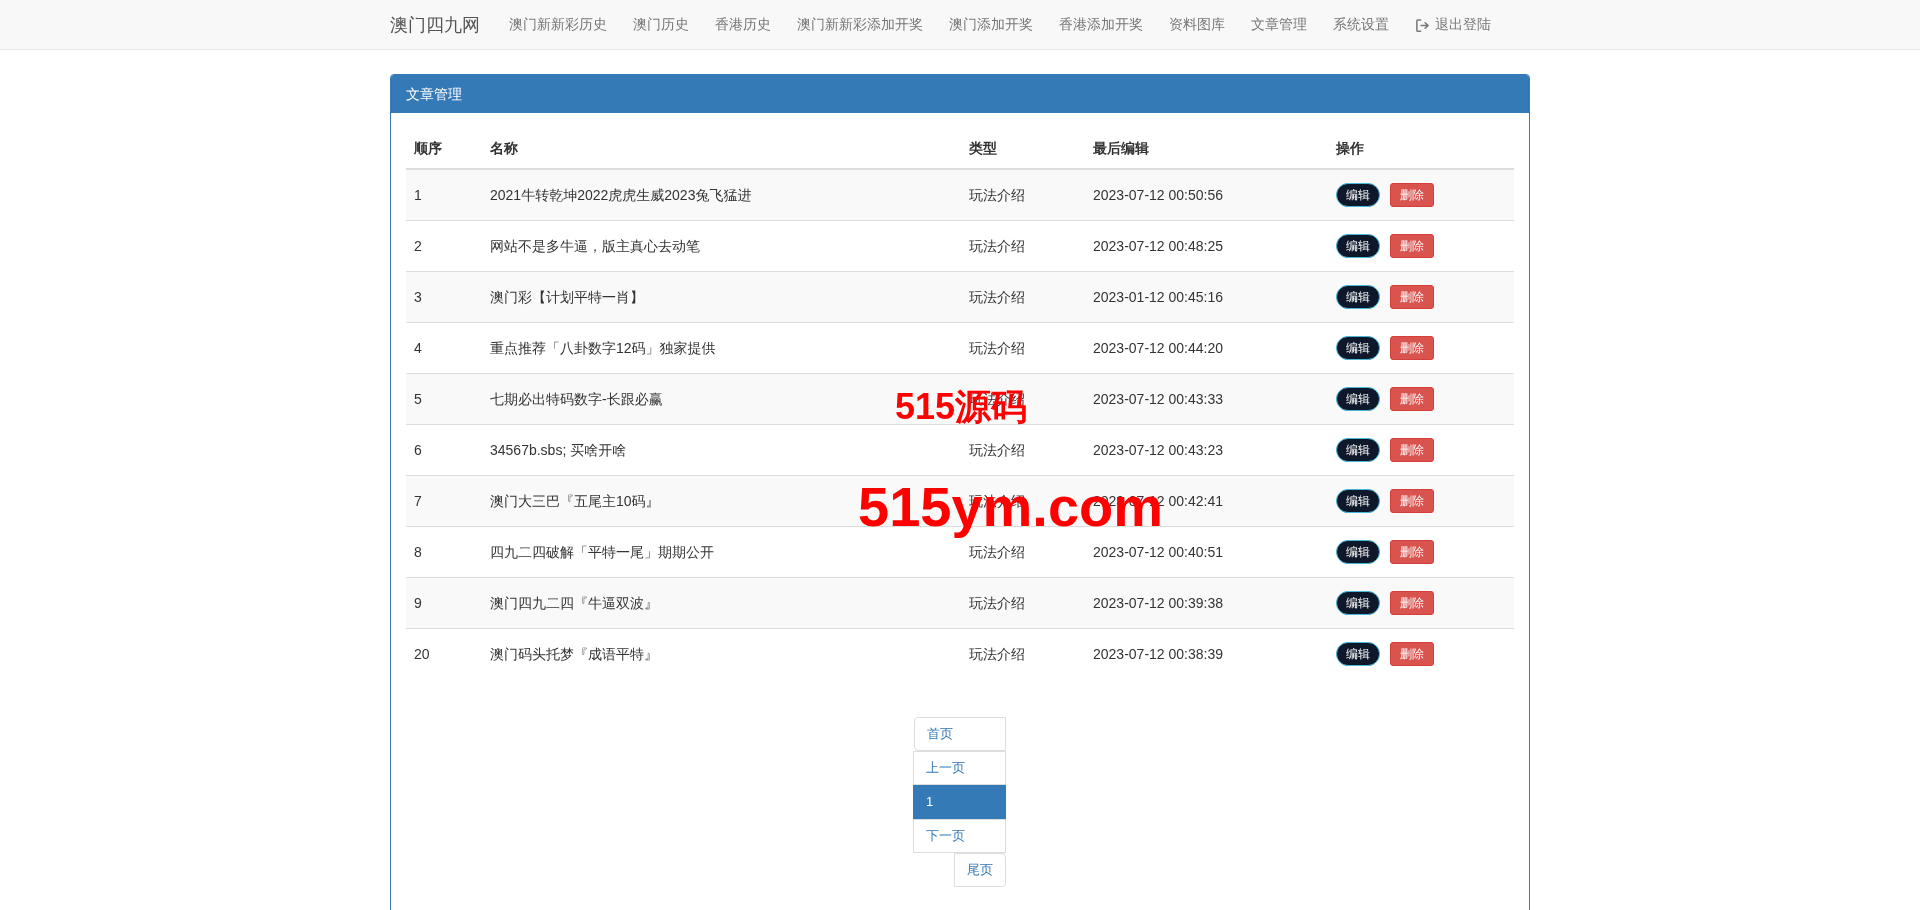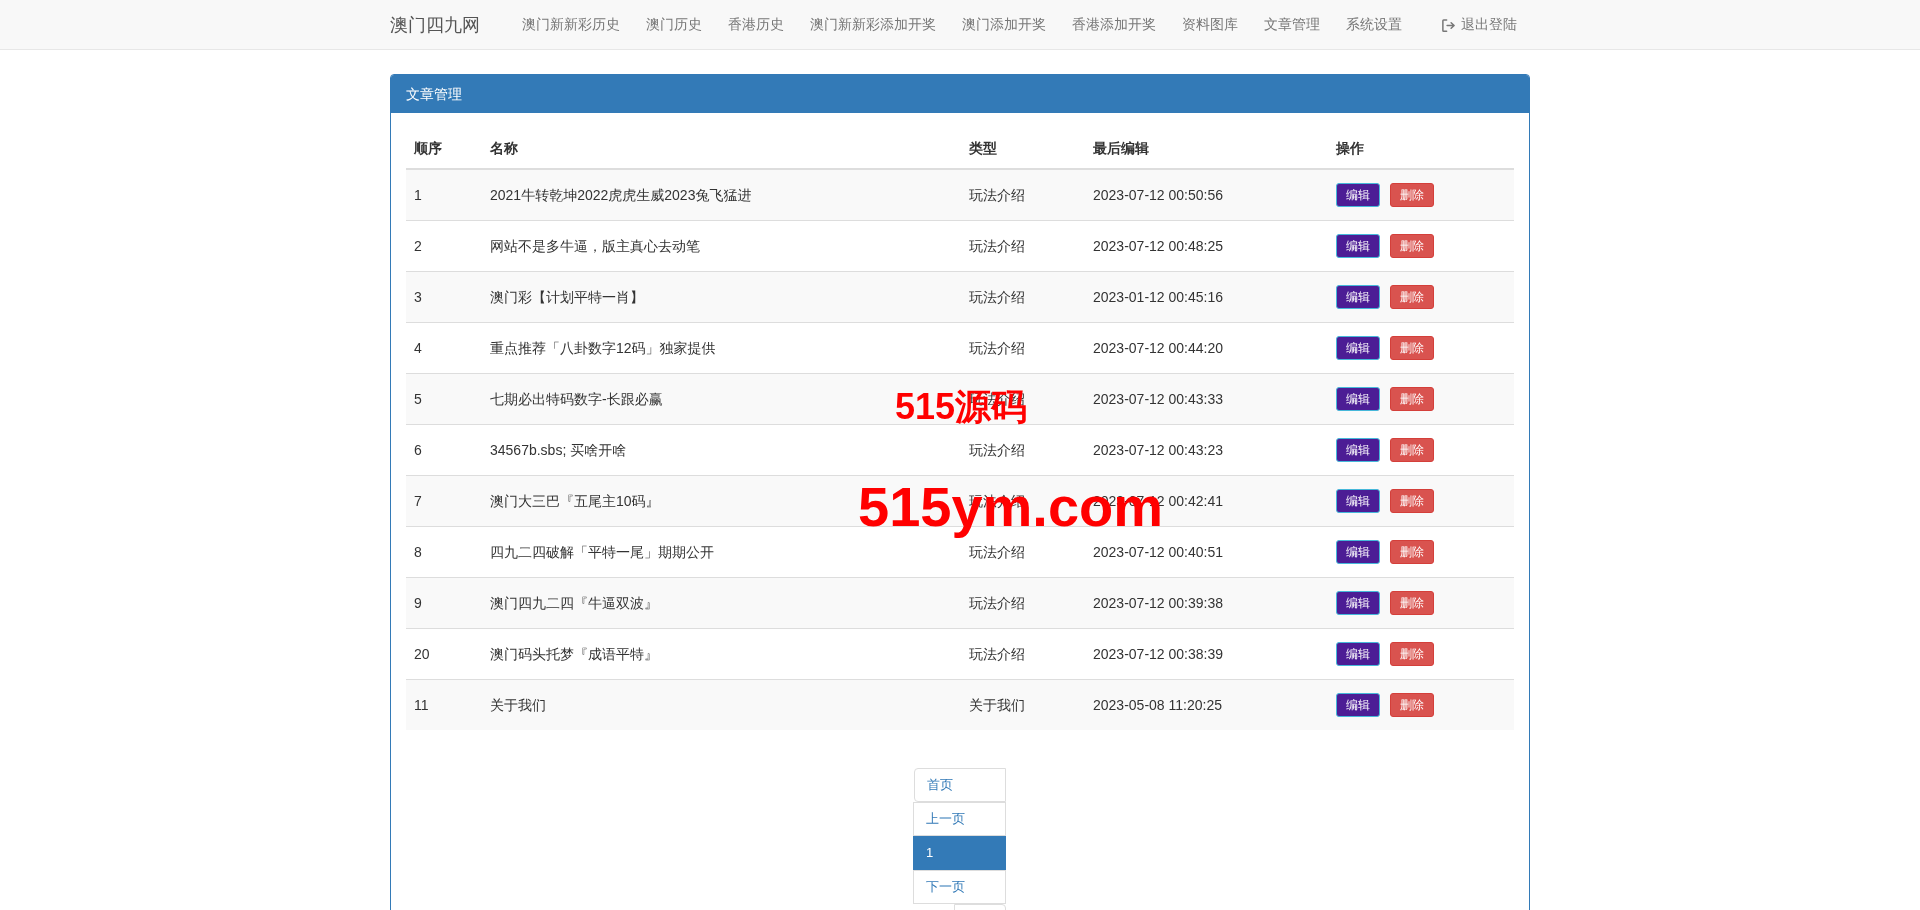--- a/index.html
+++ b/index.html
@@ -5,21 +5,21 @@
   * { box-sizing: border-box; }
   html,body { margin:0; padding:0; }
   body {
     width:1920px; height:910px; position:relative; overflow:hidden;
     background:#fff; color:#333;
     font-family:"Liberation Sans","DejaVu Sans",sans-serif; font-size:14px;
   }
   
   .navbar { height:50px; background:#f8f8f8; border-bottom:1px solid #e7e7e7; }
   .container { width:1170px; margin:0 auto; padding:0 15px; }
-  .nav-inner { display:flex; align-items:center; height:50px;justify-content:space-between; }
+  .nav-inner { display:flex; align-items:center; height:50px; }
   .brand { font-size:18px; color:#555; text-decoration:none; margin-right:16px; white-space:nowrap; }
   .nav-links { display:flex; align-items:center; height:100%; }
   .nav-link { color:#777; text-decoration:none; padding:16px 13px; height:100%; display:flex; align-items:center; white-space:nowrap; cursor:pointer; }
   .logout-icon { display:inline-block; margin-right:5px; line-height:0; }
   
   .panel { margin-top:24px; border:1px solid #337ab7; border-radius:4px; background:#fff; }
   .panel-heading { background:#337ab7; color:#fff; padding:10px 15px; line-height:18px; border-radius:3px 3px 0 0; }
   .panel-body { padding:15px 15px 15px; }
   
   table.articles { width:100%; border-collapse:collapse; table-layout:fixed; }
@@ -28,21 +28,21 @@
     border-bottom:2px solid #ddd; font-weight:bold; color:#333;
   }
   table.articles td { padding:13px 8px; line-height:20px; border-top:1px solid #ddd; vertical-align:middle; }
   table.articles tbody tr:nth-child(odd) { background:#f9f9f9; }
   col.c-order { width:76px; } col.c-name { width:479px; } col.c-type { width:124px; }
   col.c-edit { width:243px; } col.c-act { width:auto; }
   
   .btn { display:inline-block; padding:2px 9px; font-size:12px; line-height:18px; border-radius:3px;
          color:#fff; border:1px solid transparent; cursor:pointer; margin-right:6px;
          font-family:inherit; }
-  .btn-info { background:#4c1d95; border-color:#46b8da; }
+  .btn-info { background:#0f172a; border-color:#46b8da;border-radius:12px; }
   .btn-danger { background:#d9534f; border-color:#d43f3a; }
   
   .pagination-wrap { display:flex; justify-content:center; margin:38px 0 43px; }
   .pagination { display:flex;flex-direction:column; }
   .page-item {
     padding:8px 12px; border:1px solid #ddd; margin-left:-1px;
     color:#337ab7; background:#fff; text-decoration:none; font-size:13px; line-height:16px; cursor:pointer;
   }
   .page-item:first-child { border-radius:4px 0 0 4px; margin-left:0; }
   .page-item:last-child { border-radius:0 4px 4px 0;margin-left:40px; }
@@ -209,30 +209,20 @@
     <td>20</td>
     <td>澳门码头托梦『成语平特』</td>
     <td>玩法介绍</td>
     <td>2023-07-12 00:38:39</td>
     <td>
       <button class="btn btn-info">编辑</button>
       <button class="btn btn-danger">删除</button>
     </td>
   </tr>
 
-  <tr>
-    <td>11</td>
-    <td>关于我们</td>
-    <td>关于我们</td>
-    <td>2023-05-08 11:20:25</td>
-    <td>
-      <button class="btn btn-info">编辑</button>
-      <button class="btn btn-danger">删除</button>
-    </td>
-  </tr>
 </tbody>
       </table>
 
       <div class="pagination-wrap">
         <div class="pagination">
           <a class="page-item">首页</a>
           <a class="page-item">上一页</a>
           <a class="page-item active">1</a>
           <a class="page-item">下一页</a>
           <a class="page-item">尾页</a>

